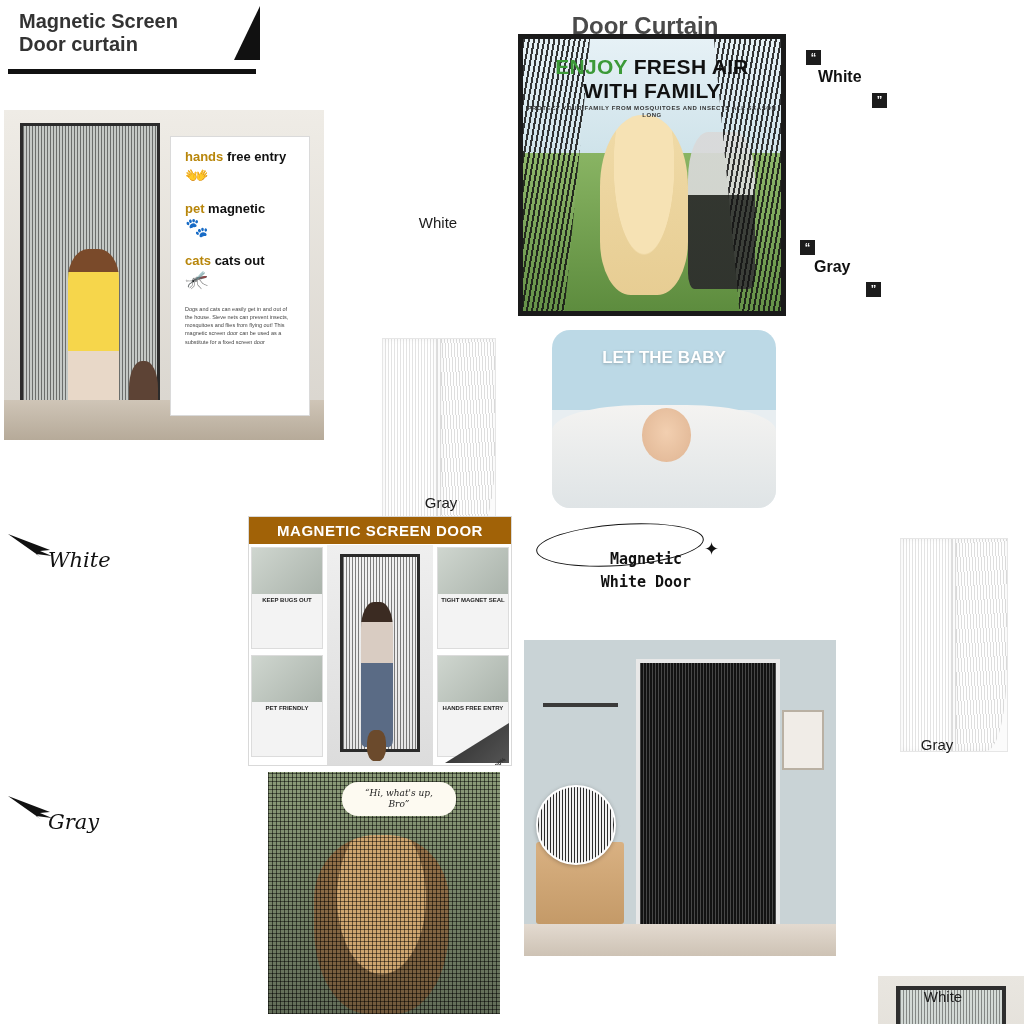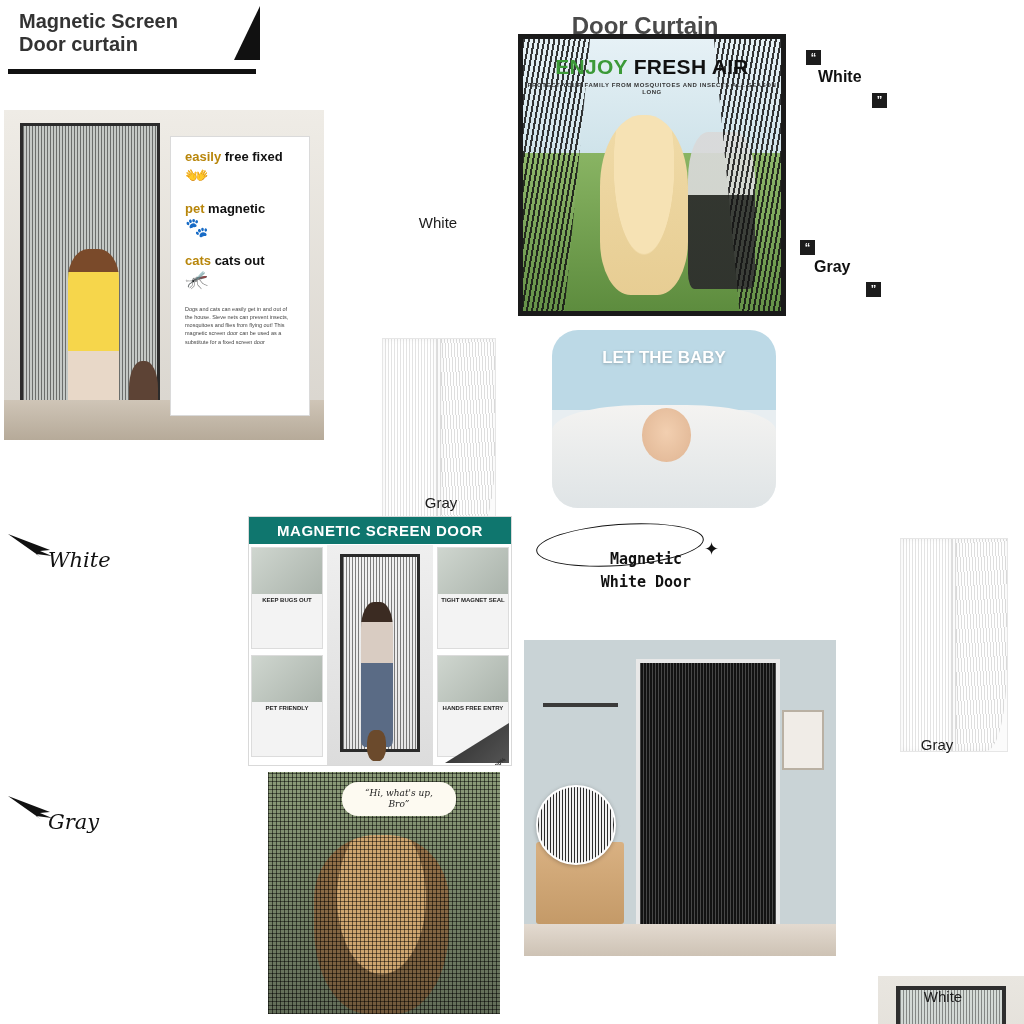--- a/index.html
+++ b/index.html
@@ -97,21 +97,21 @@
     padding:12px 14px;box-sizing:border-box;
   }
   .feat .row{margin-bottom:14px;}
   .feat .t{font-size:13px;color:#111;font-weight:bold;}
   .feat .t .k{color:#b8860b;}
   .feat .gl{font-size:19px;line-height:1.1;display:block;margin-top:2px;}
   .feat .body{font-size:5.5px;color:#444;line-height:1.5;}
 
   
   .baby{
-    position:absolute;border-radius:26px;overflow:hidden;
+    position:absolute;border-radius:18px;overflow:hidden;
     background:linear-gradient(180deg,#bcd9e6 0 45%,#e8eef1 45% 100%);
   }
   .baby .txt{
     position:absolute;left:0;right:0;top:10%;text-align:center;
     color:#ffffff;font-size:17px;font-weight:bold;line-height:1.2;
     text-shadow:0 1px 3px rgba(0,0,0,.25);
   }
   .baby .blanket{
     position:absolute;left:0;right:0;bottom:0;height:58%;
     background:linear-gradient(180deg,#f4f3f1,#dfe4e6);
@@ -119,21 +119,21 @@
   }
   .baby .head{
     position:absolute;left:40%;bottom:26%;width:22%;height:30%;
     background:radial-gradient(ellipse at 50% 45%,#f2cfb0,#dfb492);
     border-radius:50%;
   }
 
   
   .poster{position:absolute;background:#ffffff;border:1px solid #d9d9d9;overflow:hidden;}
   .poster .bar{
-    background:#0f766e;color:#fff;text-align:center;font-weight:bold;
+    background:#a16207;color:#fff;text-align:center;font-weight:bold;
     font-size:15px;letter-spacing:.5px;padding:5px 0;
   }
   .poster .grid{position:absolute;left:0;right:0;top:28px;bottom:0;}
   .poster .cell{
     position:absolute;width:72px;background:#f3f3f3;border:1px solid #dcdcdc;
     box-sizing:border-box;
   }
   .poster .cell .img{height:46px;background:linear-gradient(135deg,#cfd6cf,#aab3ab);}
   .poster .cell .cap{font-size:6px;text-align:center;padding:3px 1px;color:#222;font-weight:bold;}
   .poster .center{
@@ -237,21 +237,21 @@
   <div class="room">
     <div style="position:absolute;inset:0;background:linear-gradient(180deg,#efece6,#d8d4cd);"></div>
     <div style="position:absolute;left:5%;top:4%;width:42%;bottom:8%;border:3px solid #2b2b2b;background:#b8bdb9;background-image:repeating-linear-gradient(90deg,rgba(30,30,30,.5) 0 1px,rgba(255,255,255,.18) 1px 3px);"></div>
     <div style="position:absolute;left:20%;bottom:8%;width:16%;height:50%;background:linear-gradient(180deg,#7a4a2a 0 14%,#f6d64b 14% 62%,#e8d8c8 62% 100%);border-radius:40% 40% 14% 14%/18% 18% 6% 6%;"></div>
     <div style="position:absolute;left:39%;bottom:6%;width:9%;height:18%;background:#5d4335;border-radius:45% 45% 30% 30%;"></div>
     <div style="position:absolute;left:0;right:0;bottom:0;height:12%;background:linear-gradient(180deg,#cfc5b7,#b6aa99);"></div>
   </div>
 
   <div class="feat" style="left:166px;top:26px;width:140px;height:280px;">
     <div class="row">
-      <div class="t"><span class="k">easily</span><span> free fixed</span></div>
+      <div class="t"><span class="k">hands</span><span> free entry</span></div>
       <span class="gl">👐</span>
     </div>
     <div class="row">
       <div class="t"><span class="k">pet</span><span> magnetic</span></div>
       <span class="gl">🐾</span>
     </div>
     <div class="row">
       <div class="t"><span class="k">cats</span><span> cats out</span></div>
       <span class="gl">🦟</span>
     </div>
@@ -267,20 +267,21 @@
 
 <div class="hero" style="left:518px;top:34px;width:258px;height:272px;">
   <div class="sky"></div>
   <div class="grass"></div>
   <div class="dog"></div>
   <div class="person"></div>
   <div class="curt-l"></div>
   <div class="curt-r"></div>
   <div class="headline">
     <div class="h1"><span class="green">ENJOY</span><span> FRESH AIR</span></div>
+    <div class="h2">WITH FAMILY</div>
     <div class="sub">PROTECT YOUR FAMILY FROM MOSQUITOES AND INSECTS ALL SEASON LONG</div>
   </div>
 </div>
 
 <div class="quote" style="left:806px;top:50px;">“</div>
 <div class="abs" style="left:818px;top:68px;font-size:16px;font-weight:bold;color:#111;">White</div>
 <div class="quote" style="left:872px;top:93px;">”</div>
 
 <div class="curtain abs" style="left:900px;top:8px;width:106px;height:212px;">
   <div class="leaf leafL"></div>

